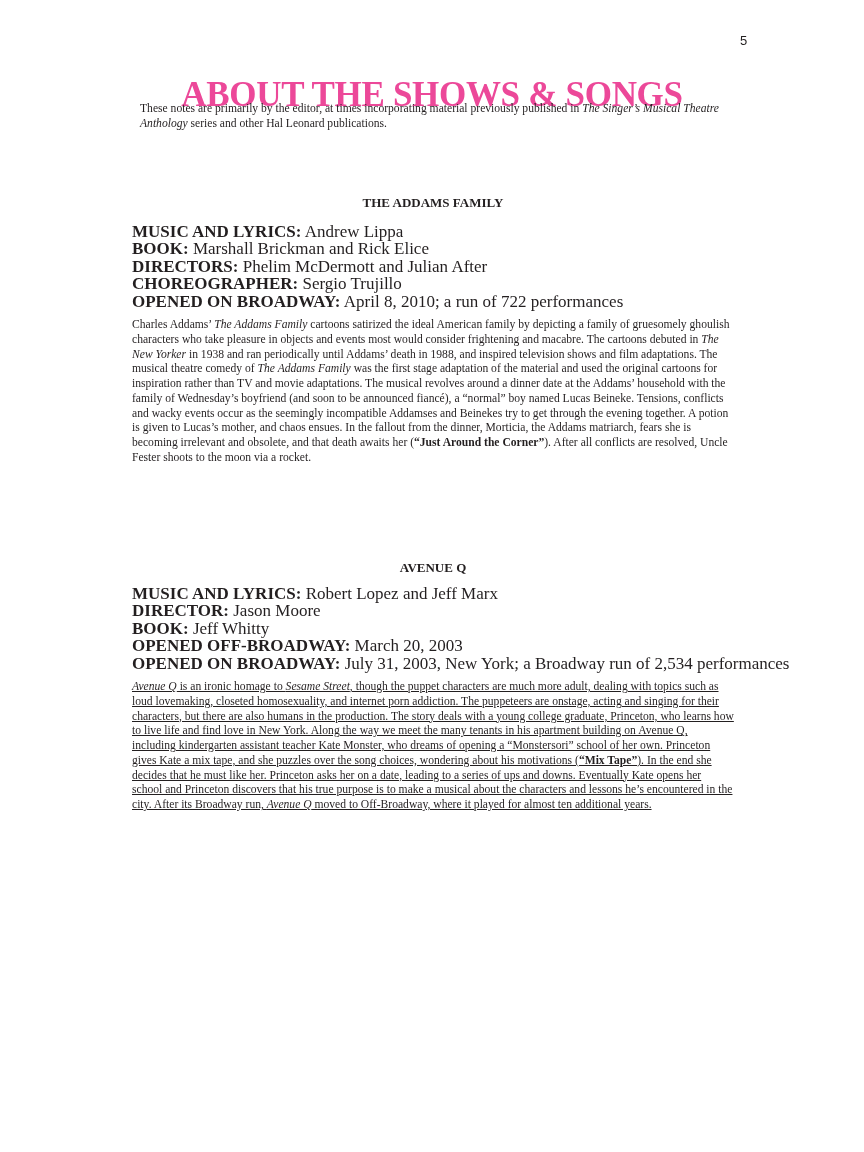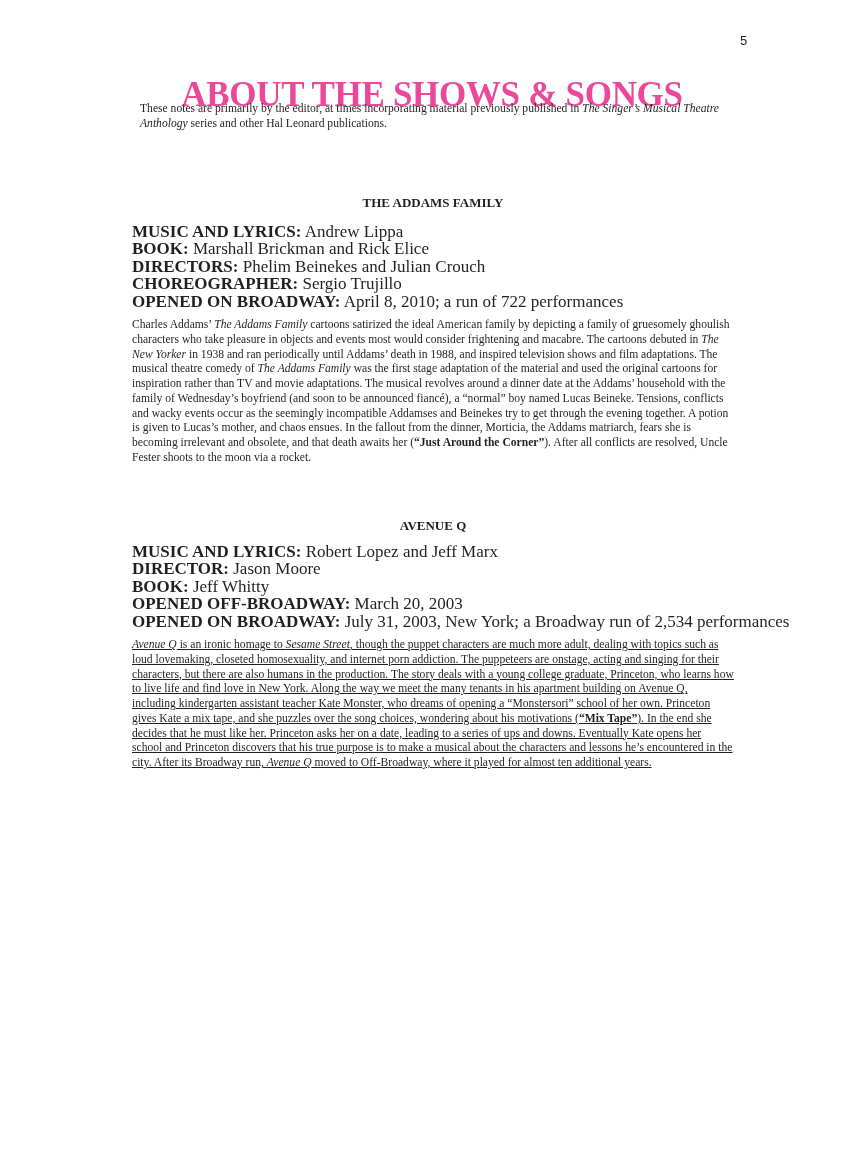--- a/index.html
+++ b/index.html
@@ -24,30 +24,30 @@
 
 <p class="intro" style="margin:8px;font-family:Liberation Serif, serif;">
   <span>These notes are primarily by the editor, at times incorporating material previously published in </span><span class="i">The Singer’s Musical Theatre Anthology</span><span> series and other Hal Leonard publications.</span>
 </p>
 
 <section class="section" style="top:195px;">
   <h2>THE ADDAMS FAMILY</h2>
   <div class="credits" style="margin-top:12px;">
     <div class="credit"><span class="lbl">MUSIC AND LYRICS:</span><span> Andrew Lippa</span></div>
     <div class="credit"><span class="lbl">BOOK:</span><span> Marshall Brickman and Rick Elice</span></div>
-    <div class="credit"><span class="lbl">DIRECTORS:</span><span> Phelim Beinekes and Julian Crouch</span></div>
+    <div class="credit"><span class="lbl">DIRECTORS:</span><span> Phelim McDermott and Julian After</span></div>
     <div class="credit"><span class="lbl">CHOREOGRAPHER:</span><span> Sergio Trujillo</span></div>
     <div class="credit"><span class="lbl">OPENED ON BROADWAY:</span><span> April 8, 2010; a run of 722 performances</span></div>
   </div>
   <p class="body-text" style="margin-bottom:8px;">
     <span>Charles Addams’ </span><span class="i">The Addams Family</span><span> cartoons satirized the ideal American family by depicting a family of gruesomely ghoulish characters who take pleasure in objects and events most would consider frightening and macabre. The cartoons debuted in </span><span class="i">The New Yorker</span><span> in 1938 and ran periodically until Addams’ death in 1988, and inspired television shows and film adaptations. The musical theatre comedy of </span><span class="i">The Addams Family</span><span> was the first stage adaptation of the material and used the original cartoons for inspiration rather than TV and movie adaptations. The musical revolves around a dinner date at the Addams’ household with the family of Wednesday’s boyfriend (and soon to be announced fiancé), a “normal” boy named Lucas Beineke. Tensions, conflicts and wacky events occur as the seemingly incompatible Addamses and Beinekes try to get through the evening together. A potion is given to Lucas’s mother, and chaos ensues. In the fallout from the dinner, Morticia, the Addams matriarch, fears she is becoming irrelevant and obsolete, and that death awaits her (</span><span class="b">“Just Around the Corner”</span><span>). After all conflicts are resolved, Uncle Fester shoots to the moon via a rocket.</span>
   </p>
 </section>
 
-<section class="section" style="top:518px;">
+<section class="section" style="top:560px;">
   <h2>AVENUE Q</h2>
   <div class="credits" style="margin-top:9px;">
     <div class="credit"><span class="lbl">MUSIC AND LYRICS:</span><span> Robert Lopez and Jeff Marx</span></div>
     <div class="credit"><span class="lbl">DIRECTOR:</span><span> Jason Moore</span></div>
     <div class="credit"><span class="lbl">BOOK:</span><span> Jeff Whitty</span></div>
     <div class="credit"><span class="lbl">OPENED OFF-BROADWAY:</span><span> March 20, 2003</span></div>
     <div class="credit"><span class="lbl">OPENED ON BROADWAY:</span><span> July 31, 2003, New York; a Broadway run of 2,534 performances</span></div>
   </div>
   <p class="body-text" style="margin-bottom:8px;text-decoration:underline;">
     <span class="i">Avenue Q</span><span> is an ironic homage to </span><span class="i">Sesame Street</span><span>, though the puppet characters are much more adult, dealing with topics such as loud lovemaking, closeted homosexuality, and internet porn addiction. The puppeteers are onstage, acting and singing for their characters, but there are also humans in the production. The story deals with a young college graduate, Princeton, who learns how to live life and find love in New York. Along the way we meet the many tenants in his apartment building on Avenue Q, including kindergarten assistant teacher Kate Monster, who dreams of opening a “Monstersori” school of her own. Princeton gives Kate a mix tape, and she puzzles over the song choices, wondering about his motivations (</span><span class="b">“Mix Tape”</span><span>). In the end she decides that he must like her. Princeton asks her on a date, leading to a series of ups and downs. Eventually Kate opens her school and Princeton discovers that his true purpose is to make a musical about the characters and lessons he’s encountered in the city. After its Broadway run, </span><span class="i">Avenue Q</span><span> moved to Off-Broadway, where it played for almost ten additional years.</span>

